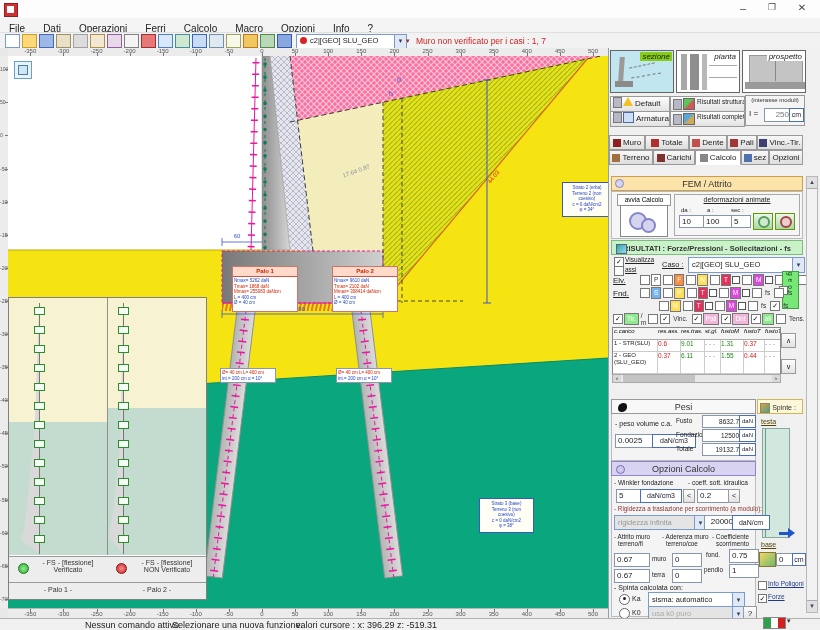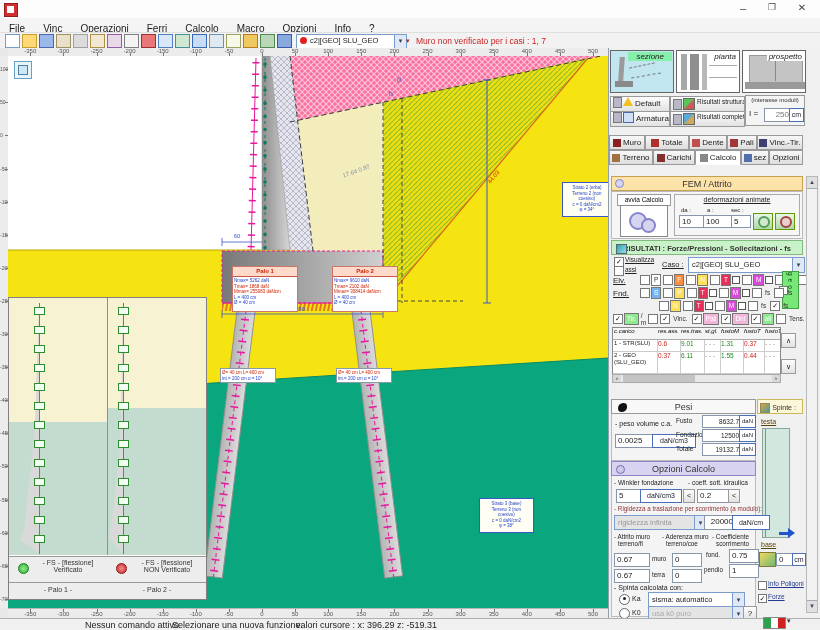--- a/index.html
+++ b/index.html
@@ -32,21 +32,21 @@
 
 <div class="a" style="left:0;top:0;width:820px;height:18px;background:#fdfdfd;border-bottom:1px solid #d8d8d8">
   <div class="a" style="left:4px;top:3px;width:12px;height:12px;background:#d03030;border:1px solid #902020">
     <div class="a" style="left:2px;top:2px;width:7px;height:7px;background:#fff"></div>
   </div>
   <div class="a" style="left:733px;top:2px;width:20px;text-align:center;font-size:11px;color:#444">–</div>
   <div class="a" style="left:762px;top:2px;width:20px;text-align:center;font-size:9px;color:#444">❐</div>
   <div class="a" style="left:792px;top:2px;width:20px;text-align:center;font-size:10px;color:#444">✕</div>
 </div>
 
-<div class="a" id="menubar" style="left:0;top:18px;width:820px;height:14px;background:#f4f4f4"><div class="mitem">File</div><div class="mitem">Vinc</div><div class="mitem">Operazioni</div><div class="mitem">Ferri</div><div class="mitem">Calcolo</div><div class="mitem">Macro</div><div class="mitem">Opzioni</div><div class="mitem">Info</div><div class="mitem">?</div></div>
+<div class="a" id="menubar" style="left:0;top:18px;width:820px;height:14px;background:#f4f4f4"><div class="mitem">File</div><div class="mitem">Dati</div><div class="mitem">Operazioni</div><div class="mitem">Ferri</div><div class="mitem">Calcolo</div><div class="mitem">Macro</div><div class="mitem">Opzioni</div><div class="mitem">Info</div><div class="mitem">?</div></div>
 
 <div class="a" style="left:0;top:32px;width:820px;height:16px;background:#f2f2f2;border-top:1px solid #e0e0e0;border-bottom:1px solid #c8c8c8">
   <div class="a" id="tb-icons" style="left:4px;top:0;height:16px;white-space:nowrap"><div class="ticon" style="background: rgb(255, 255, 255); border-color: rgb(122, 156, 200);"></div><div class="ticon" style="background: rgb(255, 217, 120); border-color: rgb(200, 160, 48);"></div><div class="ticon" style="background: rgb(156, 184, 232); border-color: rgb(72, 104, 176);"></div><div class="ticon" style="background: rgb(232, 224, 200); border-color: rgb(160, 144, 96);"></div><div class="ticon" style="background: rgb(220, 220, 220); border-color: rgb(160, 160, 160);"></div><div class="ticon" style="background: rgb(240, 232, 208); border-color: rgb(176, 144, 72);"></div><div class="ticon" style="background: rgb(232, 216, 232); border-color: rgb(144, 96, 160);"></div><div class="ticon" style="background: rgb(244, 244, 244); border-color: rgb(128, 128, 128);"></div><div class="ticon" style="background: rgb(232, 120, 120); border-color: rgb(160, 48, 48);"></div><div class="ticon" style="background: rgb(216, 232, 248); border-color: rgb(80, 128, 192);"></div><div class="ticon" style="background: rgb(208, 232, 208); border-color: rgb(64, 144, 160);"></div><div class="ticon" style="background: rgb(200, 220, 244); border-color: rgb(56, 104, 184);"></div><div class="ticon" style="background: rgb(224, 232, 240); border-color: rgb(112, 144, 176);"></div><div class="ticon" style="background: rgb(248, 248, 232); border-color: rgb(160, 160, 96);"></div><div class="ticon" style="background: rgb(240, 200, 96); border-color: rgb(192, 120, 32);"></div><div class="ticon" style="background: rgb(184, 216, 184); border-color: rgb(80, 136, 80);"></div><div class="ticon" style="background: rgb(136, 168, 224); border-color: rgb(56, 88, 168);"></div></div>
   <div class="a combo" style="left:296px;top:1px;width:106px;height:13px">
     <span style="display:inline-block;width:7px;height:7px;border-radius:50%;background:#e02020;margin-right:3px;vertical-align:-1px"></span><span>c2|[GEO] SLU_GEO</span>
     <span class="arr">▾</span>
   </div>
   <div class="a" style="left:406px;top:4px;font-size:7px;color:#a03030">▾</div>
   <div class="a" style="left:416px;top:3px;font-size:8.5px;color:#cc2222;white-space:nowrap">Muro non verificato per i casi  : 1, 7</div>
 </div>
@@ -353,21 +353,21 @@
   <div class="a" style="left:99px;top:288px;width:98px;text-align:center;font-size:7px;color:#333">- Palo 2 -</div>
 </div>
 
 <div class="a" style="left:608px;top:48px;width:212px;height:570px;background:#f0f0f0;border-left:1px solid #90a0b0;box-sizing:border-box"></div>
 
 <div class="a" style="left:610px;top:50px;width:64px;height:43px;background:#c2e6f0;border:1px solid #666;box-sizing:border-box">
   <div class="a" style="left:8px;top:6px;width:5px;height:24px;background:#9a9a9a;transform:skewX(-4deg)"></div>
   <div class="a" style="left:4px;top:30px;width:18px;height:6px;background:#8a8a8a"></div>
   <div class="a" style="left:18px;top:14px;width:26px;height:0;border-top:1px dashed #777;transform:rotate(-12deg)"></div>
   <div class="a" style="left:20px;top:24px;width:30px;height:0;border-top:1px dashed #777;transform:rotate(-10deg)"></div>
-  <div class="a" style="right:1px;top:1px;background:#86efac;font-size:8px;font-style:italic;color:#222;padding:0 8px">sezione</div>
+  <div class="a" style="right:1px;top:1px;background:#84cc16;font-size:8px;font-style:italic;color:#222;padding:0 2px">sezione</div>
 </div>
 <div class="a" style="left:676px;top:50px;width:64px;height:43px;background:#fff;border:1px solid #666;box-sizing:border-box">
   <div class="a" style="left:4px;top:3px;width:6px;height:36px;background:#a8a8a8"></div>
   <div class="a" style="left:13px;top:3px;width:9px;height:36px;background:#8e8e8e"></div>
   <div class="a" style="left:25px;top:3px;width:5px;height:36px;background:#b8b8b8"></div>
   <div class="a" style="left:32px;top:14px;width:28px;height:1px;background:#aaa"></div>
   <div class="a" style="left:32px;top:26px;width:28px;height:1px;background:#aaa"></div>
   <div class="a" style="right:1px;top:1px;background:#fff;font-size:8px;font-style:italic;color:#222;padding:0 2px">pianta</div>
 </div>
 <div class="a" style="left:742px;top:50px;width:64px;height:43px;background:#fff;border:1px solid #666;box-sizing:border-box">

